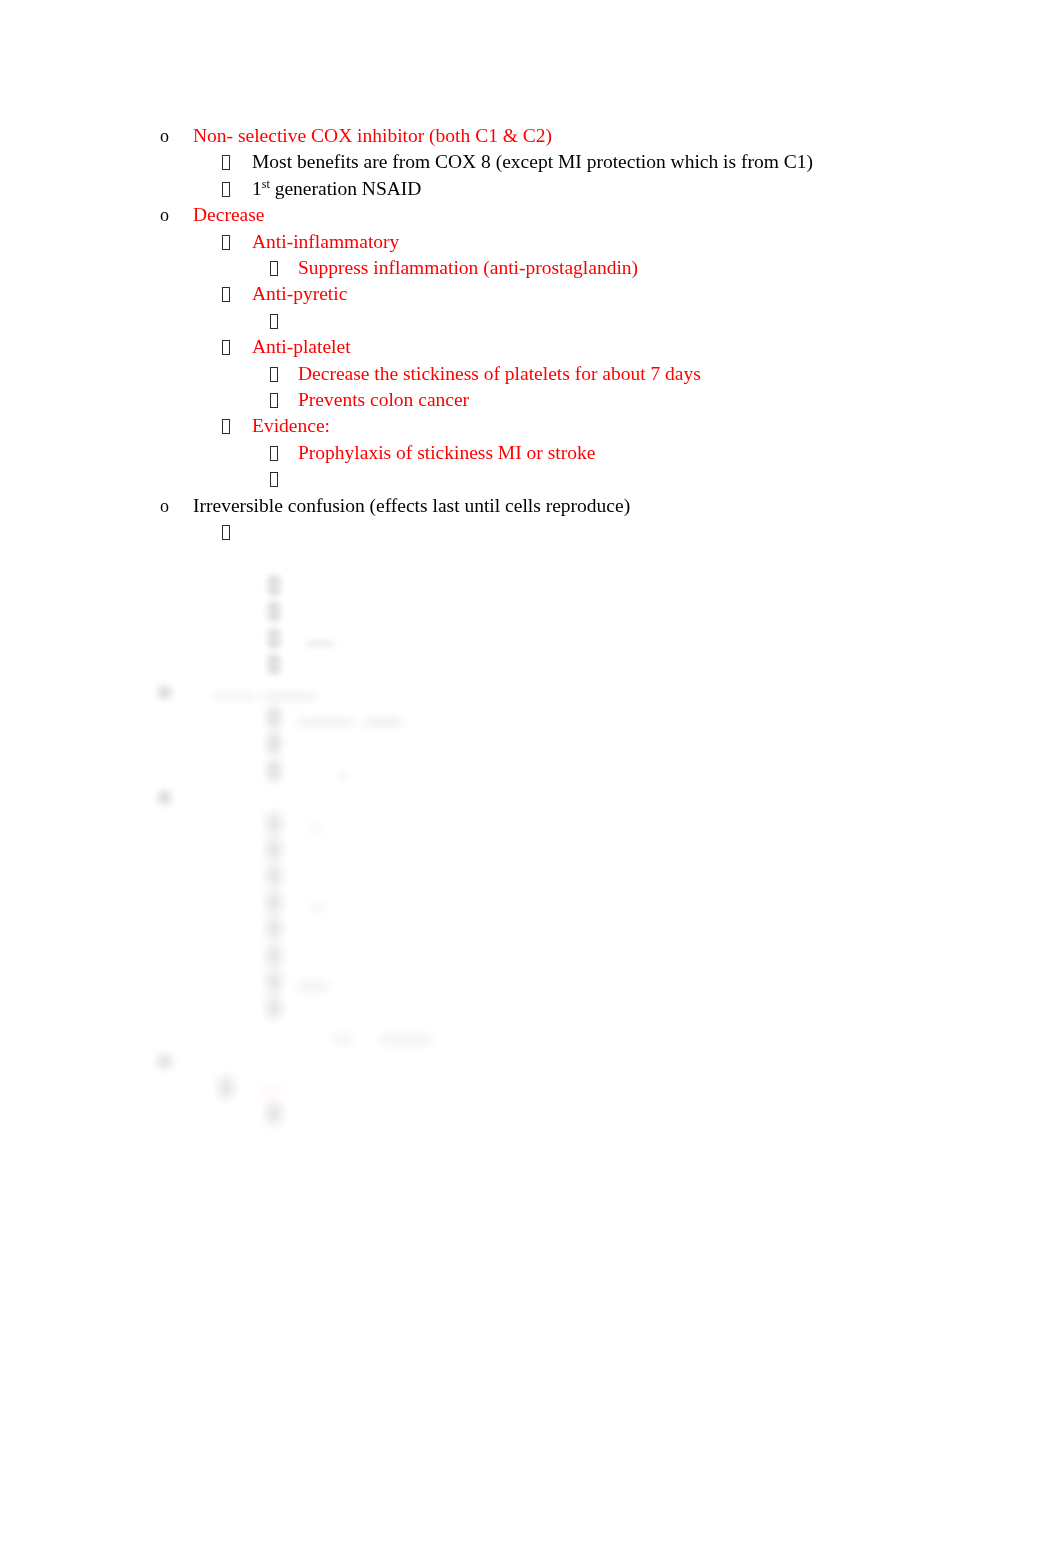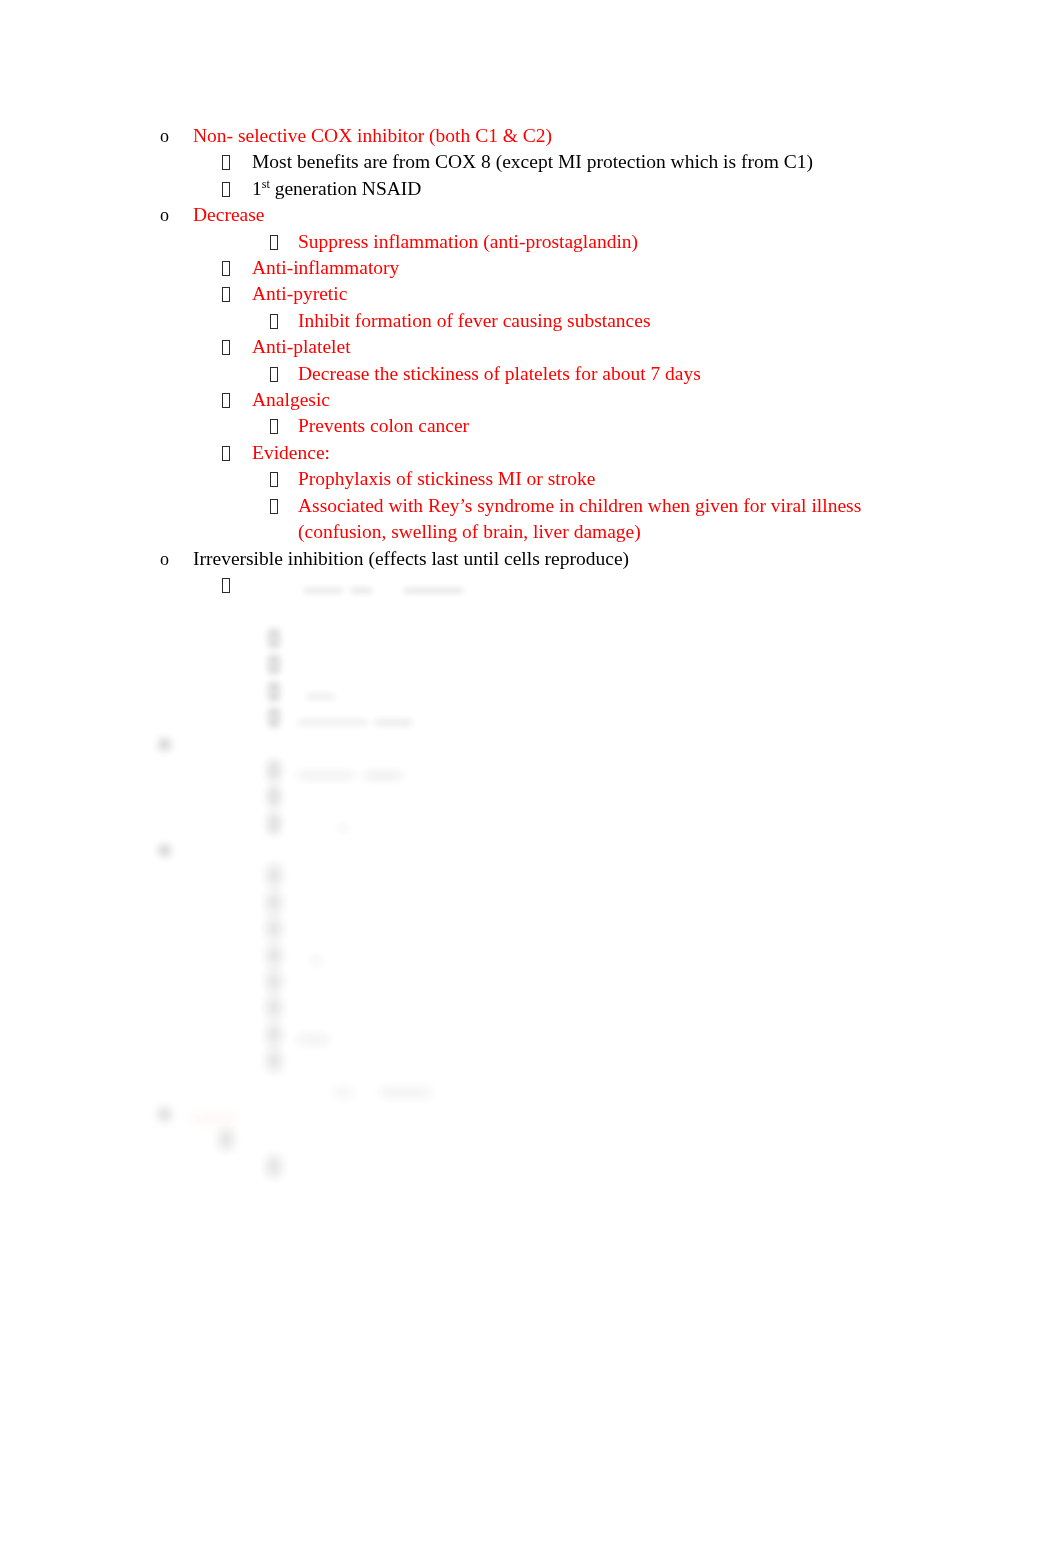--- a/index.html
+++ b/index.html
@@ -99,32 +99,31 @@
 <body>
 
 <div id="page">
   <div id="doc-body">
 
     <div id="legible-rows">
         <div class="row lvl1"><span class="marker">o</span><span class="txt red">Non- selective COX inhibitor (both C1 &amp; C2)</span></div>
         <div class="row lvl2"><span class="marker"><span class="tofu"></span></span><span class="txt black">Most benefits are from COX 8 (except MI protection which is from C1)</span></div>
         <div class="row lvl2"><span class="marker"><span class="tofu"></span></span><span class="txt black"><span>1</span><sup>st</sup><span> generation NSAID</span></span></div>
         <div class="row lvl1"><span class="marker">o</span><span class="txt red">Decrease</span></div>
+        <div class="row lvl2"><span class="marker"><span class="tofu"></span></span><span class="txt red">Anti-inflammatory</span></div>
         <div class="row lvl3"><span class="marker"><span class="tofu"></span></span><span class="txt red">Suppress inflammation (anti-prostaglandin)</span></div>
-        <div class="row lvl2"><span class="marker"><span class="tofu"></span></span><span class="txt red">Anti-inflammatory</span></div>
         <div class="row lvl2"><span class="marker"><span class="tofu"></span></span><span class="txt red">Anti-pyretic</span></div>
-        <div class="row lvl3"><span class="marker"><span class="tofu"></span></span><span class="txt red">Inhibit formation of fever causing substances</span></div>
+        <div class="row lvl3"><span class="marker"><span class="tofu"></span></span></div>
         <div class="row lvl2"><span class="marker"><span class="tofu"></span></span><span class="txt red">Anti-platelet</span></div>
         <div class="row lvl3"><span class="marker"><span class="tofu"></span></span><span class="txt red">Decrease the stickiness of platelets for about 7 days</span></div>
-        <div class="row lvl2"><span class="marker"><span class="tofu"></span></span><span class="txt red">Analgesic</span></div>
         <div class="row lvl3"><span class="marker"><span class="tofu"></span></span><span class="txt red">Prevents colon cancer</span></div>
         <div class="row lvl2"><span class="marker"><span class="tofu"></span></span><span class="txt red">Evidence:</span></div>
         <div class="row lvl3"><span class="marker"><span class="tofu"></span></span><span class="txt red">Prophylaxis of stickiness MI or stroke</span></div>
-        <div class="row lvl3"><span class="marker"><span class="tofu"></span></span><span class="txt red">Associated with Rey’s syndrome in children when given for viral illness (confusion, swelling of brain, liver damage)</span></div>
-        <div class="row lvl1"><span class="marker">o</span><span class="txt black">Irreversible inhibition (effects last until cells reproduce)</span></div>
+        <div class="row lvl3"><span class="marker"><span class="tofu"></span></span></div>
+        <div class="row lvl1"><span class="marker">o</span><span class="txt black">Irreversible confusion (effects last until cells reproduce)</span></div>
       </div>
 
     <div id="obscured-rows">
         <div class="row lvl2"><span class="marker crisp-marker"><span class="tofu"></span></span><span class="txt blur-soft" style="position: relative;">&nbsp;<span style="position: absolute; left: 0px; top: 5px; height: 14px; width: 700px; overflow: hidden; white-space: nowrap;"><span style="display:inline-block;width:13px;"></span><span style="display:inline-block;width:12px;"></span><span style="display:inline-block;width:14px;"></span><span style="display:inline-block;width:13px;"></span><span style="display:inline-block;width:39px;height:13px;background:#3a3a3a;opacity:0.68;vertical-align:bottom;border-radius:1px;"></span><span style="display:inline-block;width:8px;"></span><span style="display:inline-block;width:21px;height:13px;background:#3a3a3a;opacity:0.75;vertical-align:bottom;border-radius:1px;"></span><span style="display:inline-block;width:10px;"></span><span style="display:inline-block;width:14px;"></span><span style="display:inline-block;width:8px;"></span><span style="display:inline-block;width:59px;height:13px;background:#3a3a3a;opacity:0.74;vertical-align:bottom;border-radius:1px;"></span><span style="display:inline-block;width:10px;"></span><span style="display:inline-block;width:7px;"></span><span style="display:inline-block;width:9px;"></span><span style="display:inline-block;width:14px;"></span></span></span></div>
         <div class="row lvl2"><span class="marker crisp-marker">&nbsp;</span><span class="txt blur-soft" style="position: relative;">&nbsp;<span style="position: absolute; left: 0px; top: 5px; height: 14px; width: 60px; overflow: hidden; white-space: nowrap;"><span style="display:inline-block;width:8px;"></span><span style="display:inline-block;width:13px;"></span></span></span></div>
         <div class="row lvl3"><span class="marker blur-mid"><span class="tofu"></span></span><span class="txt blur-mid" style="position: relative;">&nbsp;<span style="position: absolute; left: 0px; top: 5px; height: 14px; width: 278px; overflow: hidden; white-space: nowrap;"><span style="display:inline-block;width:12px;"></span><span style="display:inline-block;width:6px;"></span><span style="display:inline-block;width:10px;"></span><span style="display:inline-block;width:12px;"></span><span style="display:inline-block;width:9px;"></span><span style="display:inline-block;width:7px;"></span></span></span></div>
         <div class="row lvl3"><span class="marker blur-mid"><span class="tofu"></span></span><span class="txt blur-mid" style="position: relative;">&nbsp;<span style="position: absolute; left: 0px; top: 5px; height: 14px; width: 190px; overflow: hidden; white-space: nowrap;"><span style="display:inline-block;width:27px;height:13px;background:#3a3a3a;opacity:0.64;vertical-align:bottom;border-radius:1px;"></span><span style="display:inline-block;width:11px;"></span><span style="display:inline-block;width:11px;"></span><span style="display:inline-block;width:12px;"></span><span style="display:inline-block;width:9px;"></span><span style="display:inline-block;width:9px;"></span></span></span></div>
         <div class="row lvl3"><span class="marker blur-mid"><span class="tofu"></span></span><span class="txt blur-mid" style="position: relative;">&nbsp;<span style="position: absolute; left: 0px; top: 5px; height: 14px; width: 128px; overflow: hidden; white-space: nowrap;"><span style="display:inline-block;width:9px;"></span><span style="display:inline-block;width:27px;height:13px;background:#3a3a3a;opacity:0.63;vertical-align:bottom;border-radius:1px;"></span><span style="display:inline-block;width:8px;"></span><span style="display:inline-block;width:10px;"></span></span></span></div>
         <div class="row lvl3"><span class="marker blur-mid"><span class="tofu"></span></span><span class="txt blur-mid" style="position: relative;">&nbsp;<span style="position: absolute; left: 0px; top: 5px; height: 14px; width: 228px; overflow: hidden; white-space: nowrap;"><span style="display:inline-block;width:69px;height:13px;background:#3a3a3a;opacity:0.59;vertical-align:bottom;border-radius:1px;"></span><span style="display:inline-block;width:8px;"></span><span style="display:inline-block;width:37px;height:13px;background:#3a3a3a;opacity:0.76;vertical-align:bottom;border-radius:1px;"></span><span style="display:inline-block;width:6px;"></span><span style="display:inline-block;width:11px;"></span><span style="display:inline-block;width:14px;"></span></span></span></div>
         <div class="row lvl1"><span class="marker blur-strong">o</span><span class="txt blur-strong" style="position: relative;">&nbsp;<span style="position: absolute; left: 0px; top: 5px; height: 14px; width: 330px; overflow: hidden; white-space: nowrap;"><span style="display:inline-block;width:8px;"></span><span style="display:inline-block;width:13px;"></span><span style="display:inline-block;width:42px;height:13px;background:#3a3a3a;opacity:0.56;vertical-align:bottom;border-radius:1px;"></span><span style="display:inline-block;width:8px;"></span><span style="display:inline-block;width:52px;height:13px;background:#3a3a3a;opacity:0.67;vertical-align:bottom;border-radius:1px;"></span><span style="display:inline-block;width:7px;"></span><span style="display:inline-block;width:10px;"></span><span style="display:inline-block;width:11px;"></span><span style="display:inline-block;width:8px;"></span></span></span></div>

